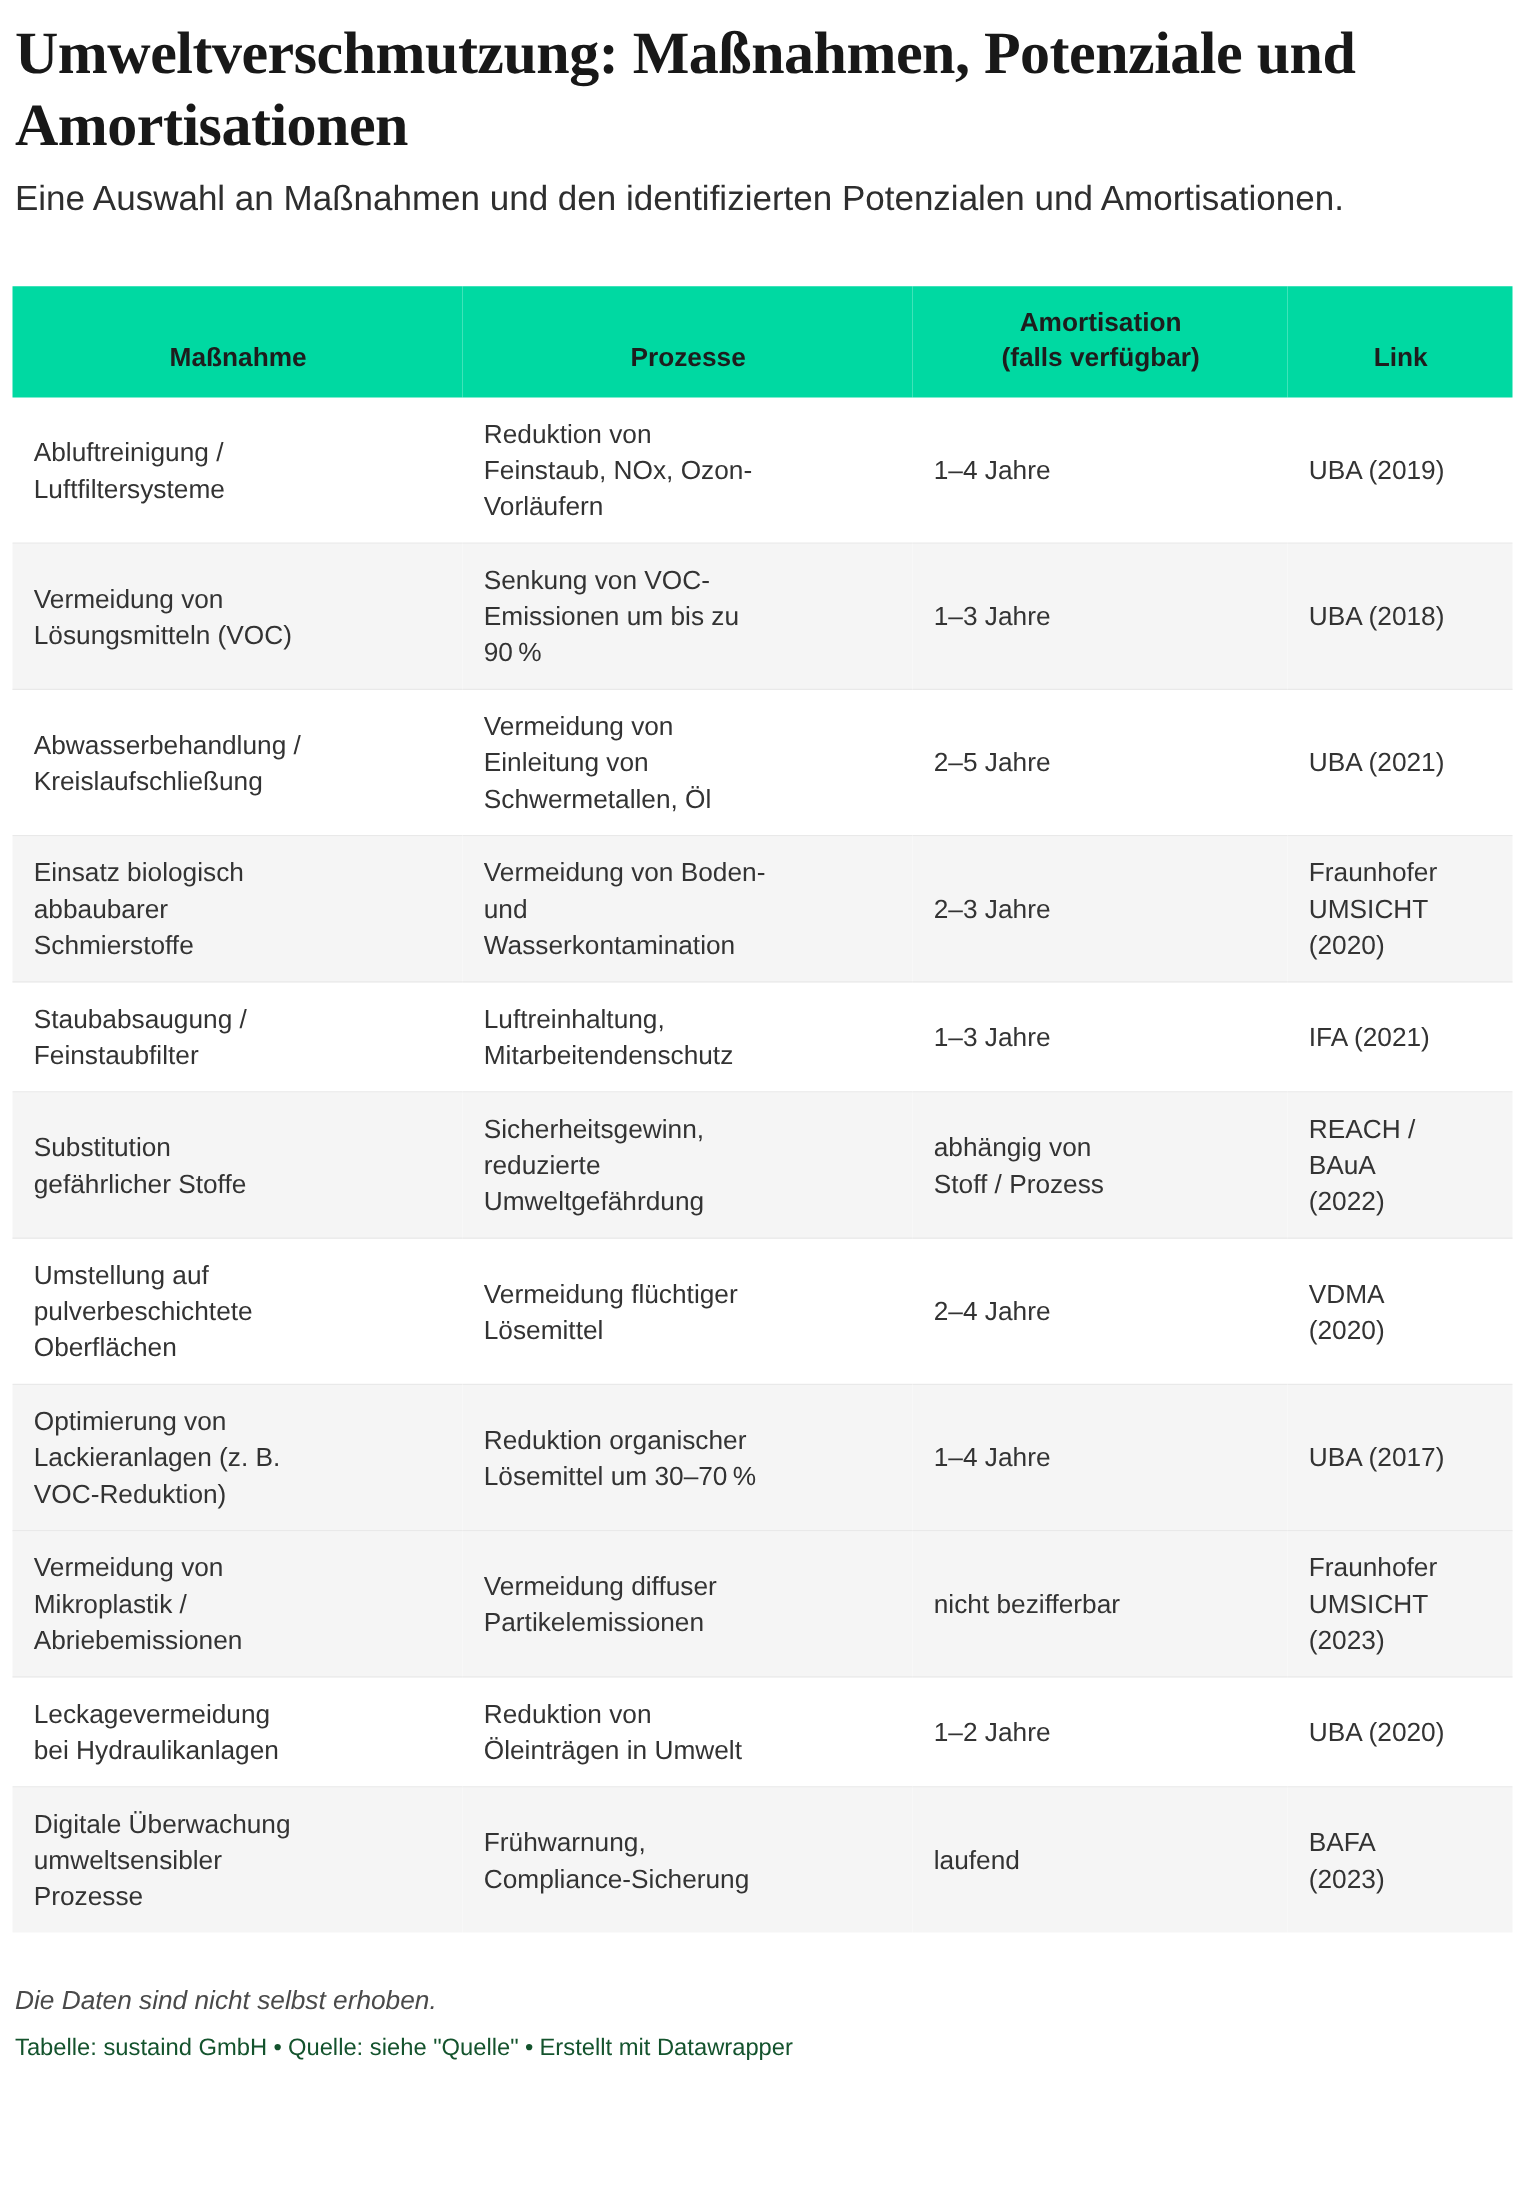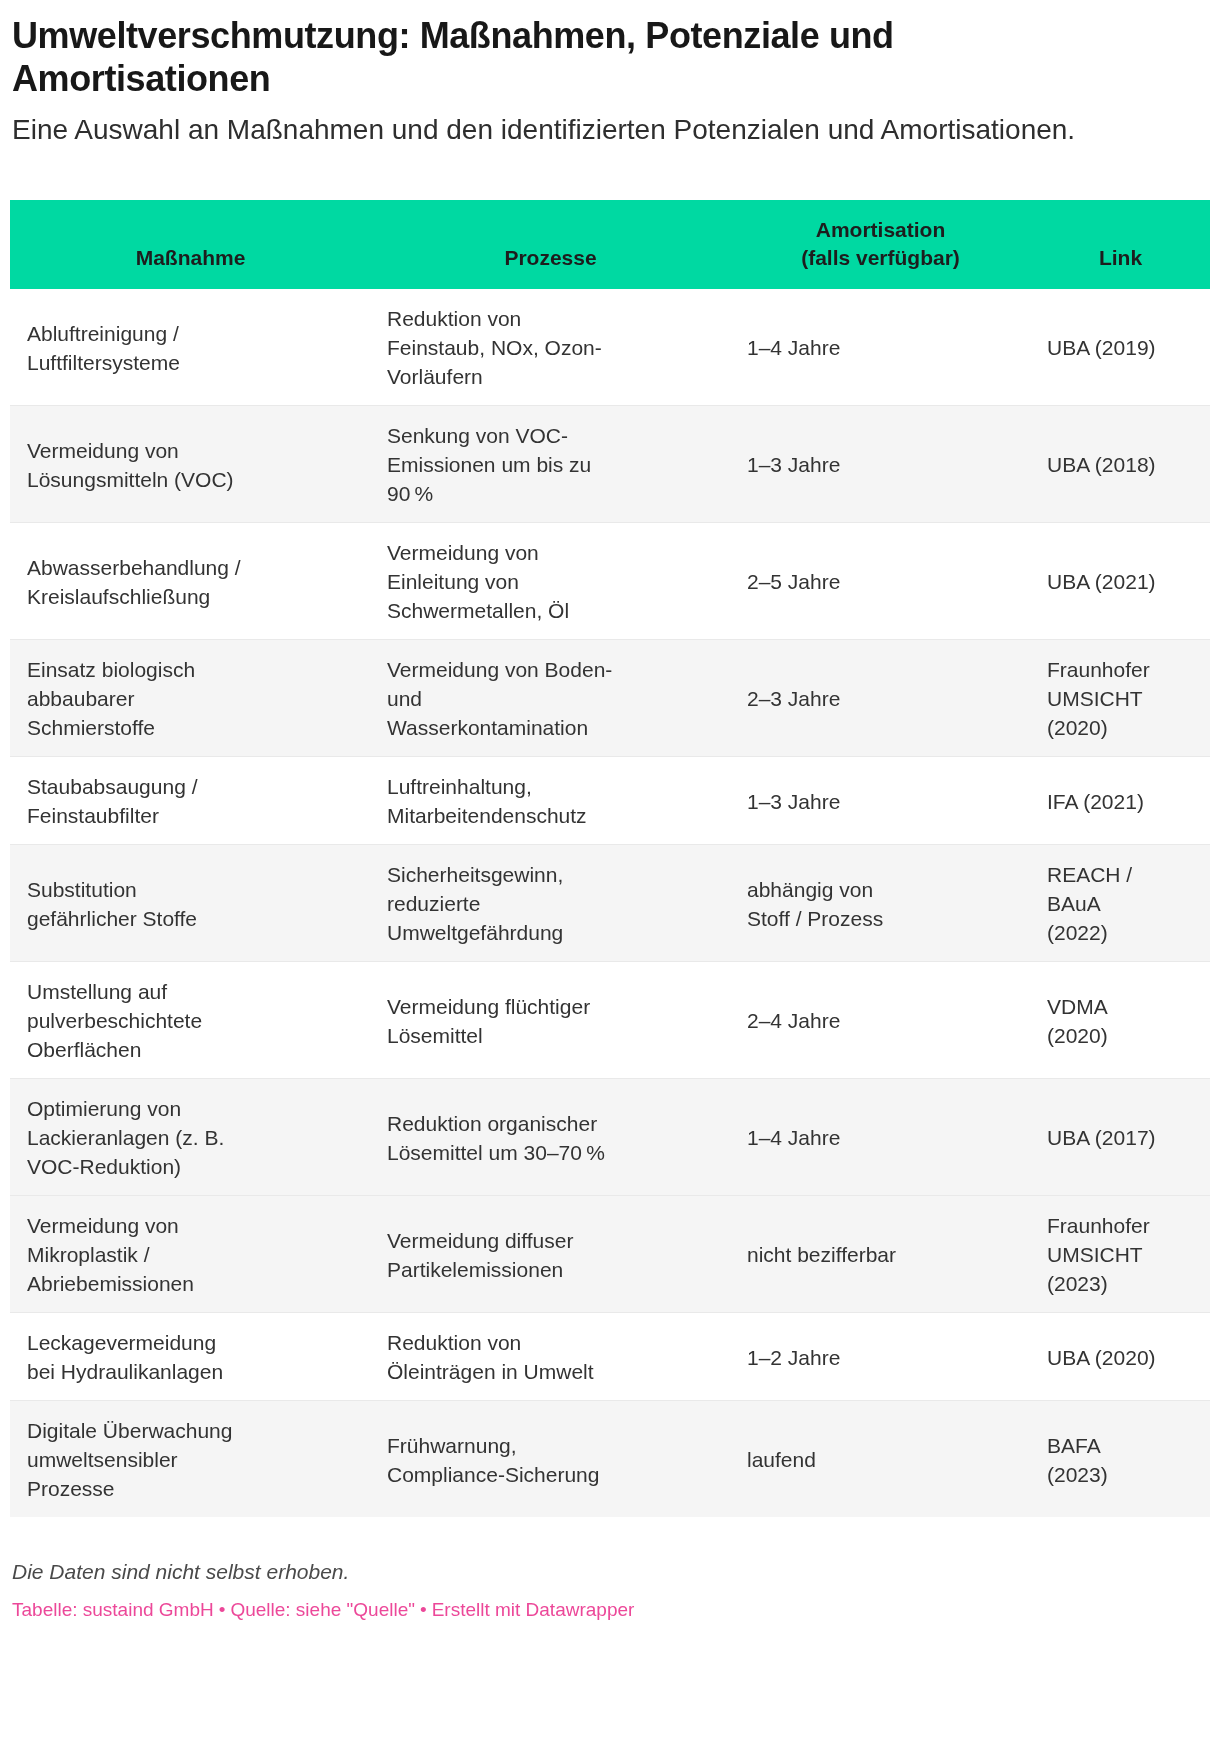--- a/index.html
+++ b/index.html
@@ -6,27 +6,28 @@
   html, body { background: #ffffff; }
   body {
     width: 1220px;
     font-family: "Liberation Sans", "DejaVu Sans", sans-serif;
     color: #333333;
     -webkit-font-smoothing: antialiased;
   }
   .page { padding: 12px 10px 20px; }
 
   .title {
-    font-size: 36px;
+    font-size: 48px;
     line-height: 1.2;
     font-weight: 700;
     color: #181818;
     letter-spacing: -0.4px;
     white-space: pre-line;
     margin: 2px 2px 0;
+    font-family: Liberation Serif, serif;
   }
   .subtitle {
     font-size: 28px;
     line-height: 28px;
     color: #2e2e2e;
     margin: 16px 2px 0;
   }
 
   table.dw-table {
     width: 100%;
@@ -61,21 +62,21 @@
     margin: 42px 2px 0;
     font-style: italic;
     font-size: 21px;
     line-height: 26px;
     color: #4a4a4a;
   }
   .attribution {
     margin: 13px 2px 0;
     font-size: 19px;
     line-height: 24px;
-    color: #ec4899;
+    color: #14532d;
   }
   .attribution .sep { margin: 0 5px; }
 </style>
 </head>
 <body>
 
 <div class="page">
 
   <h1 class="title">Umweltverschmutzung: Maßnahmen, Potenziale und
 Amortisationen</h1>

